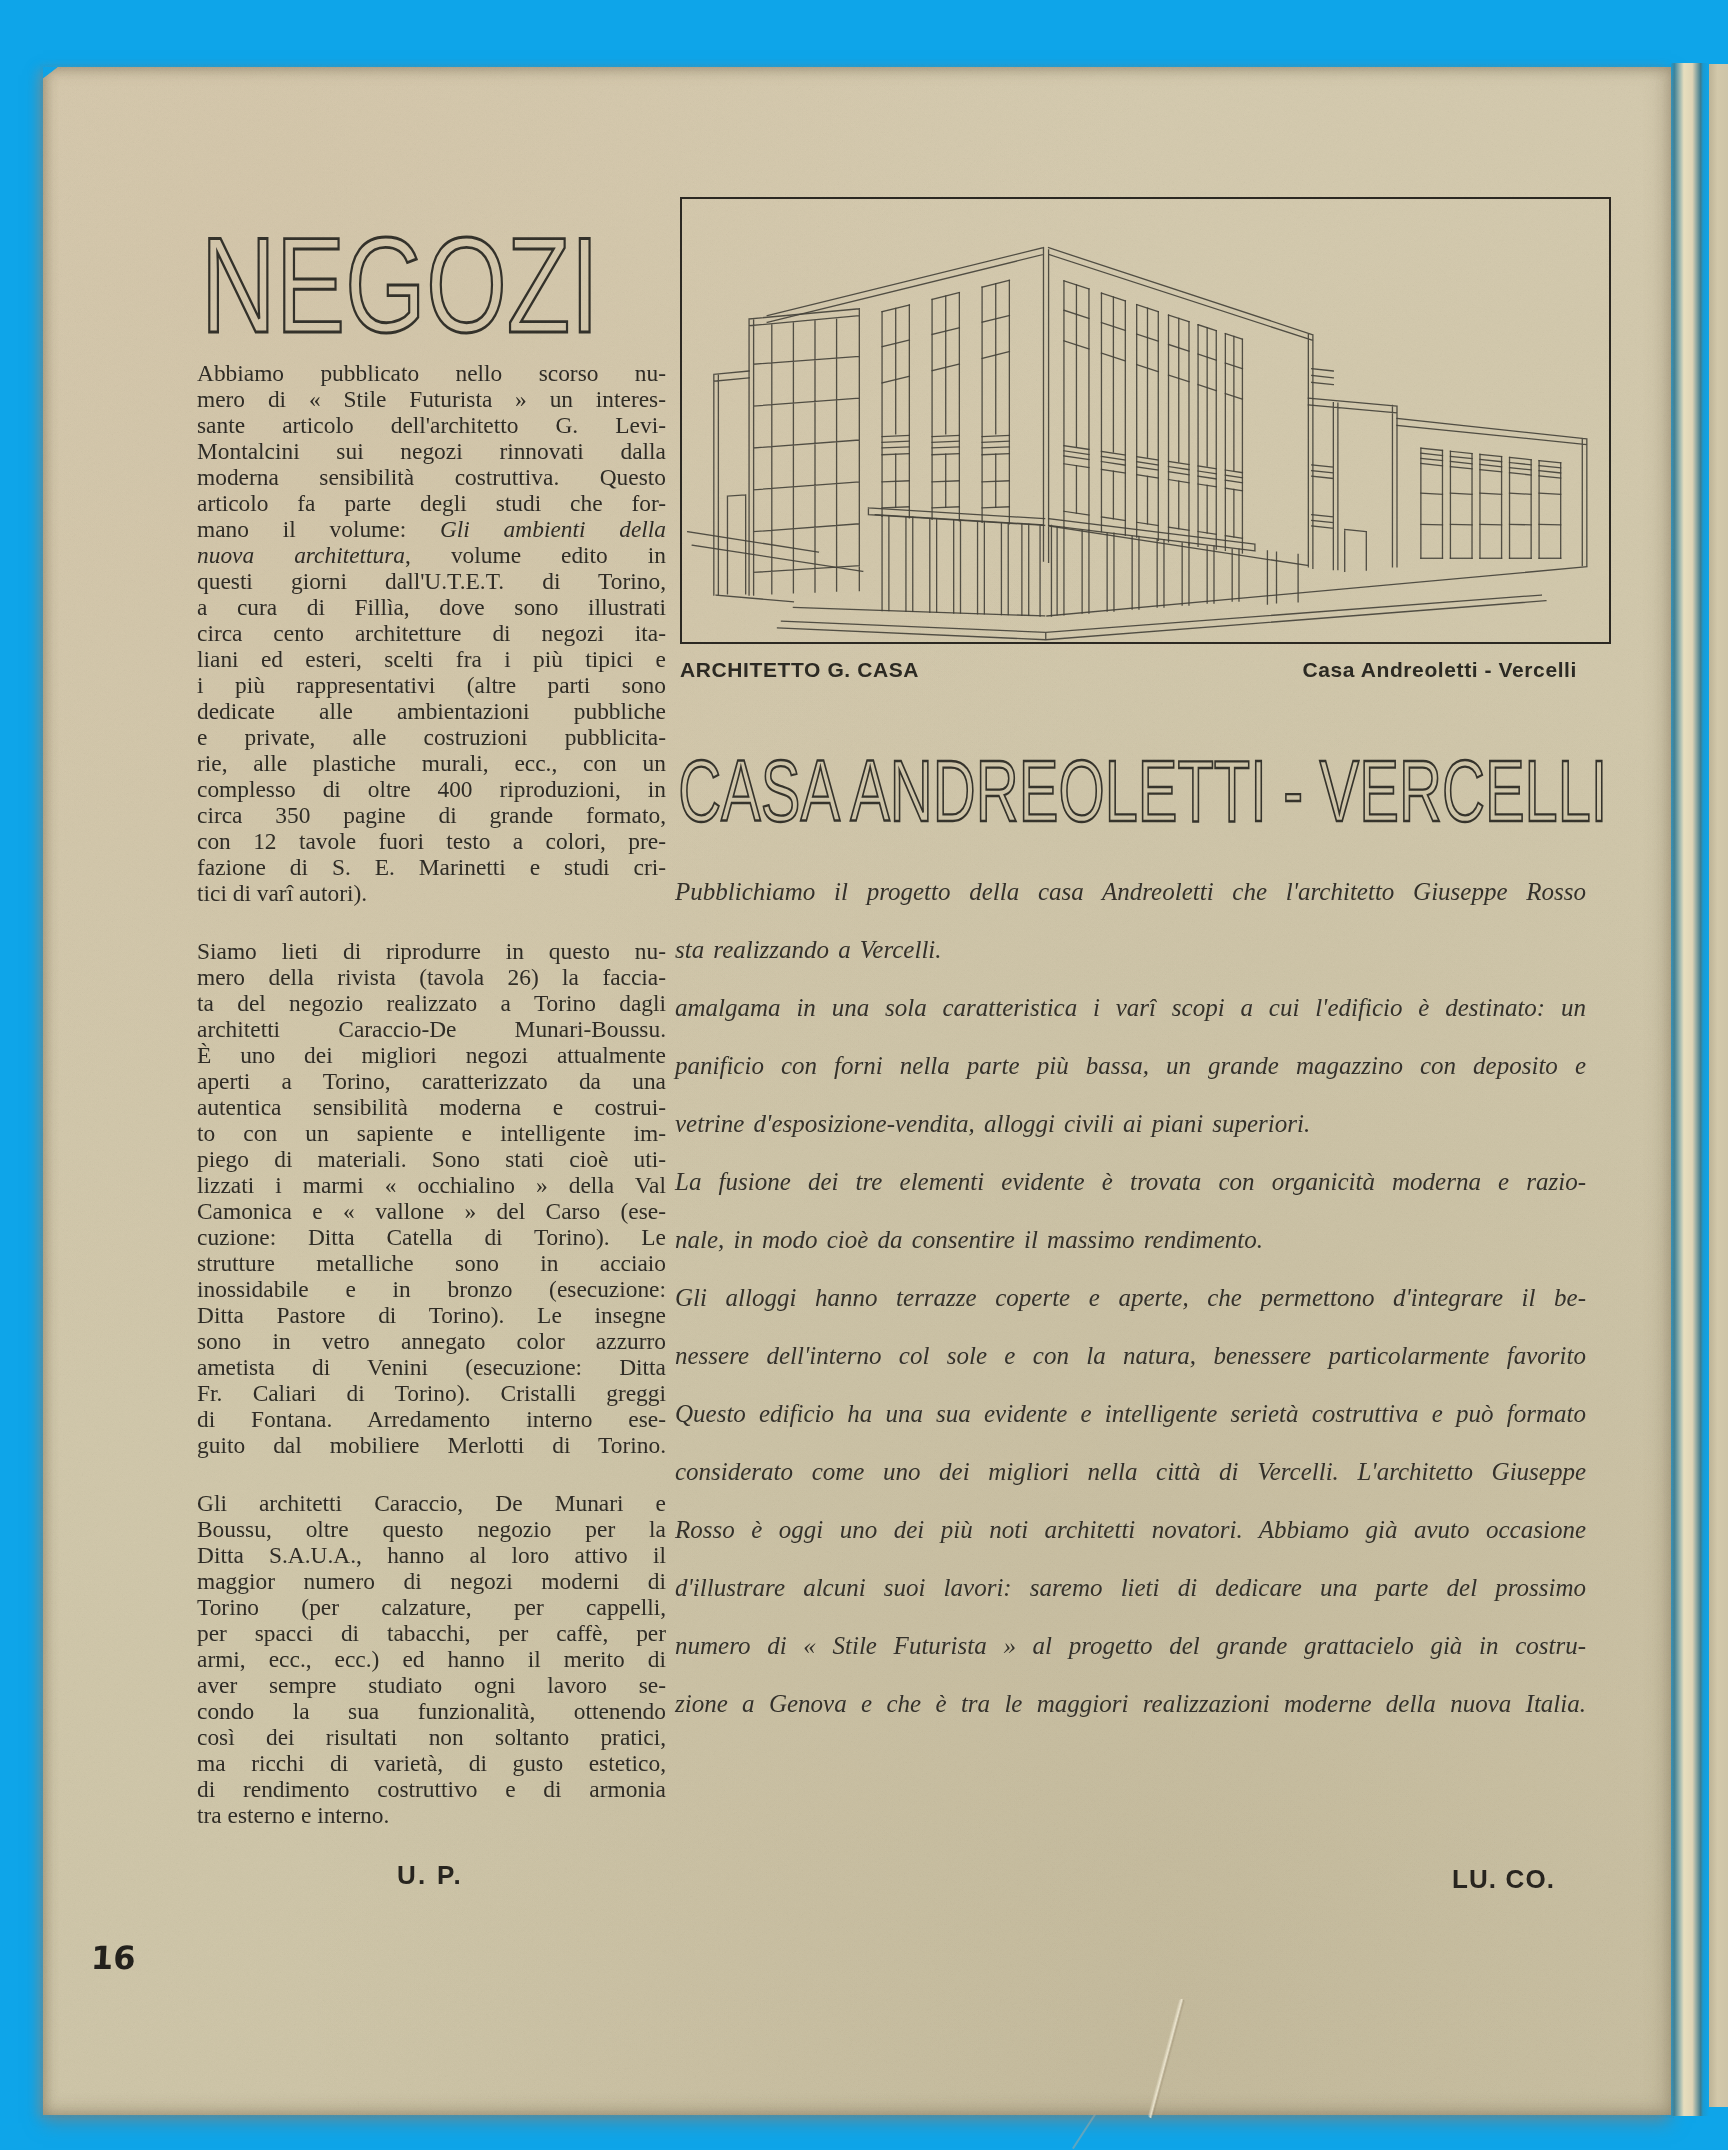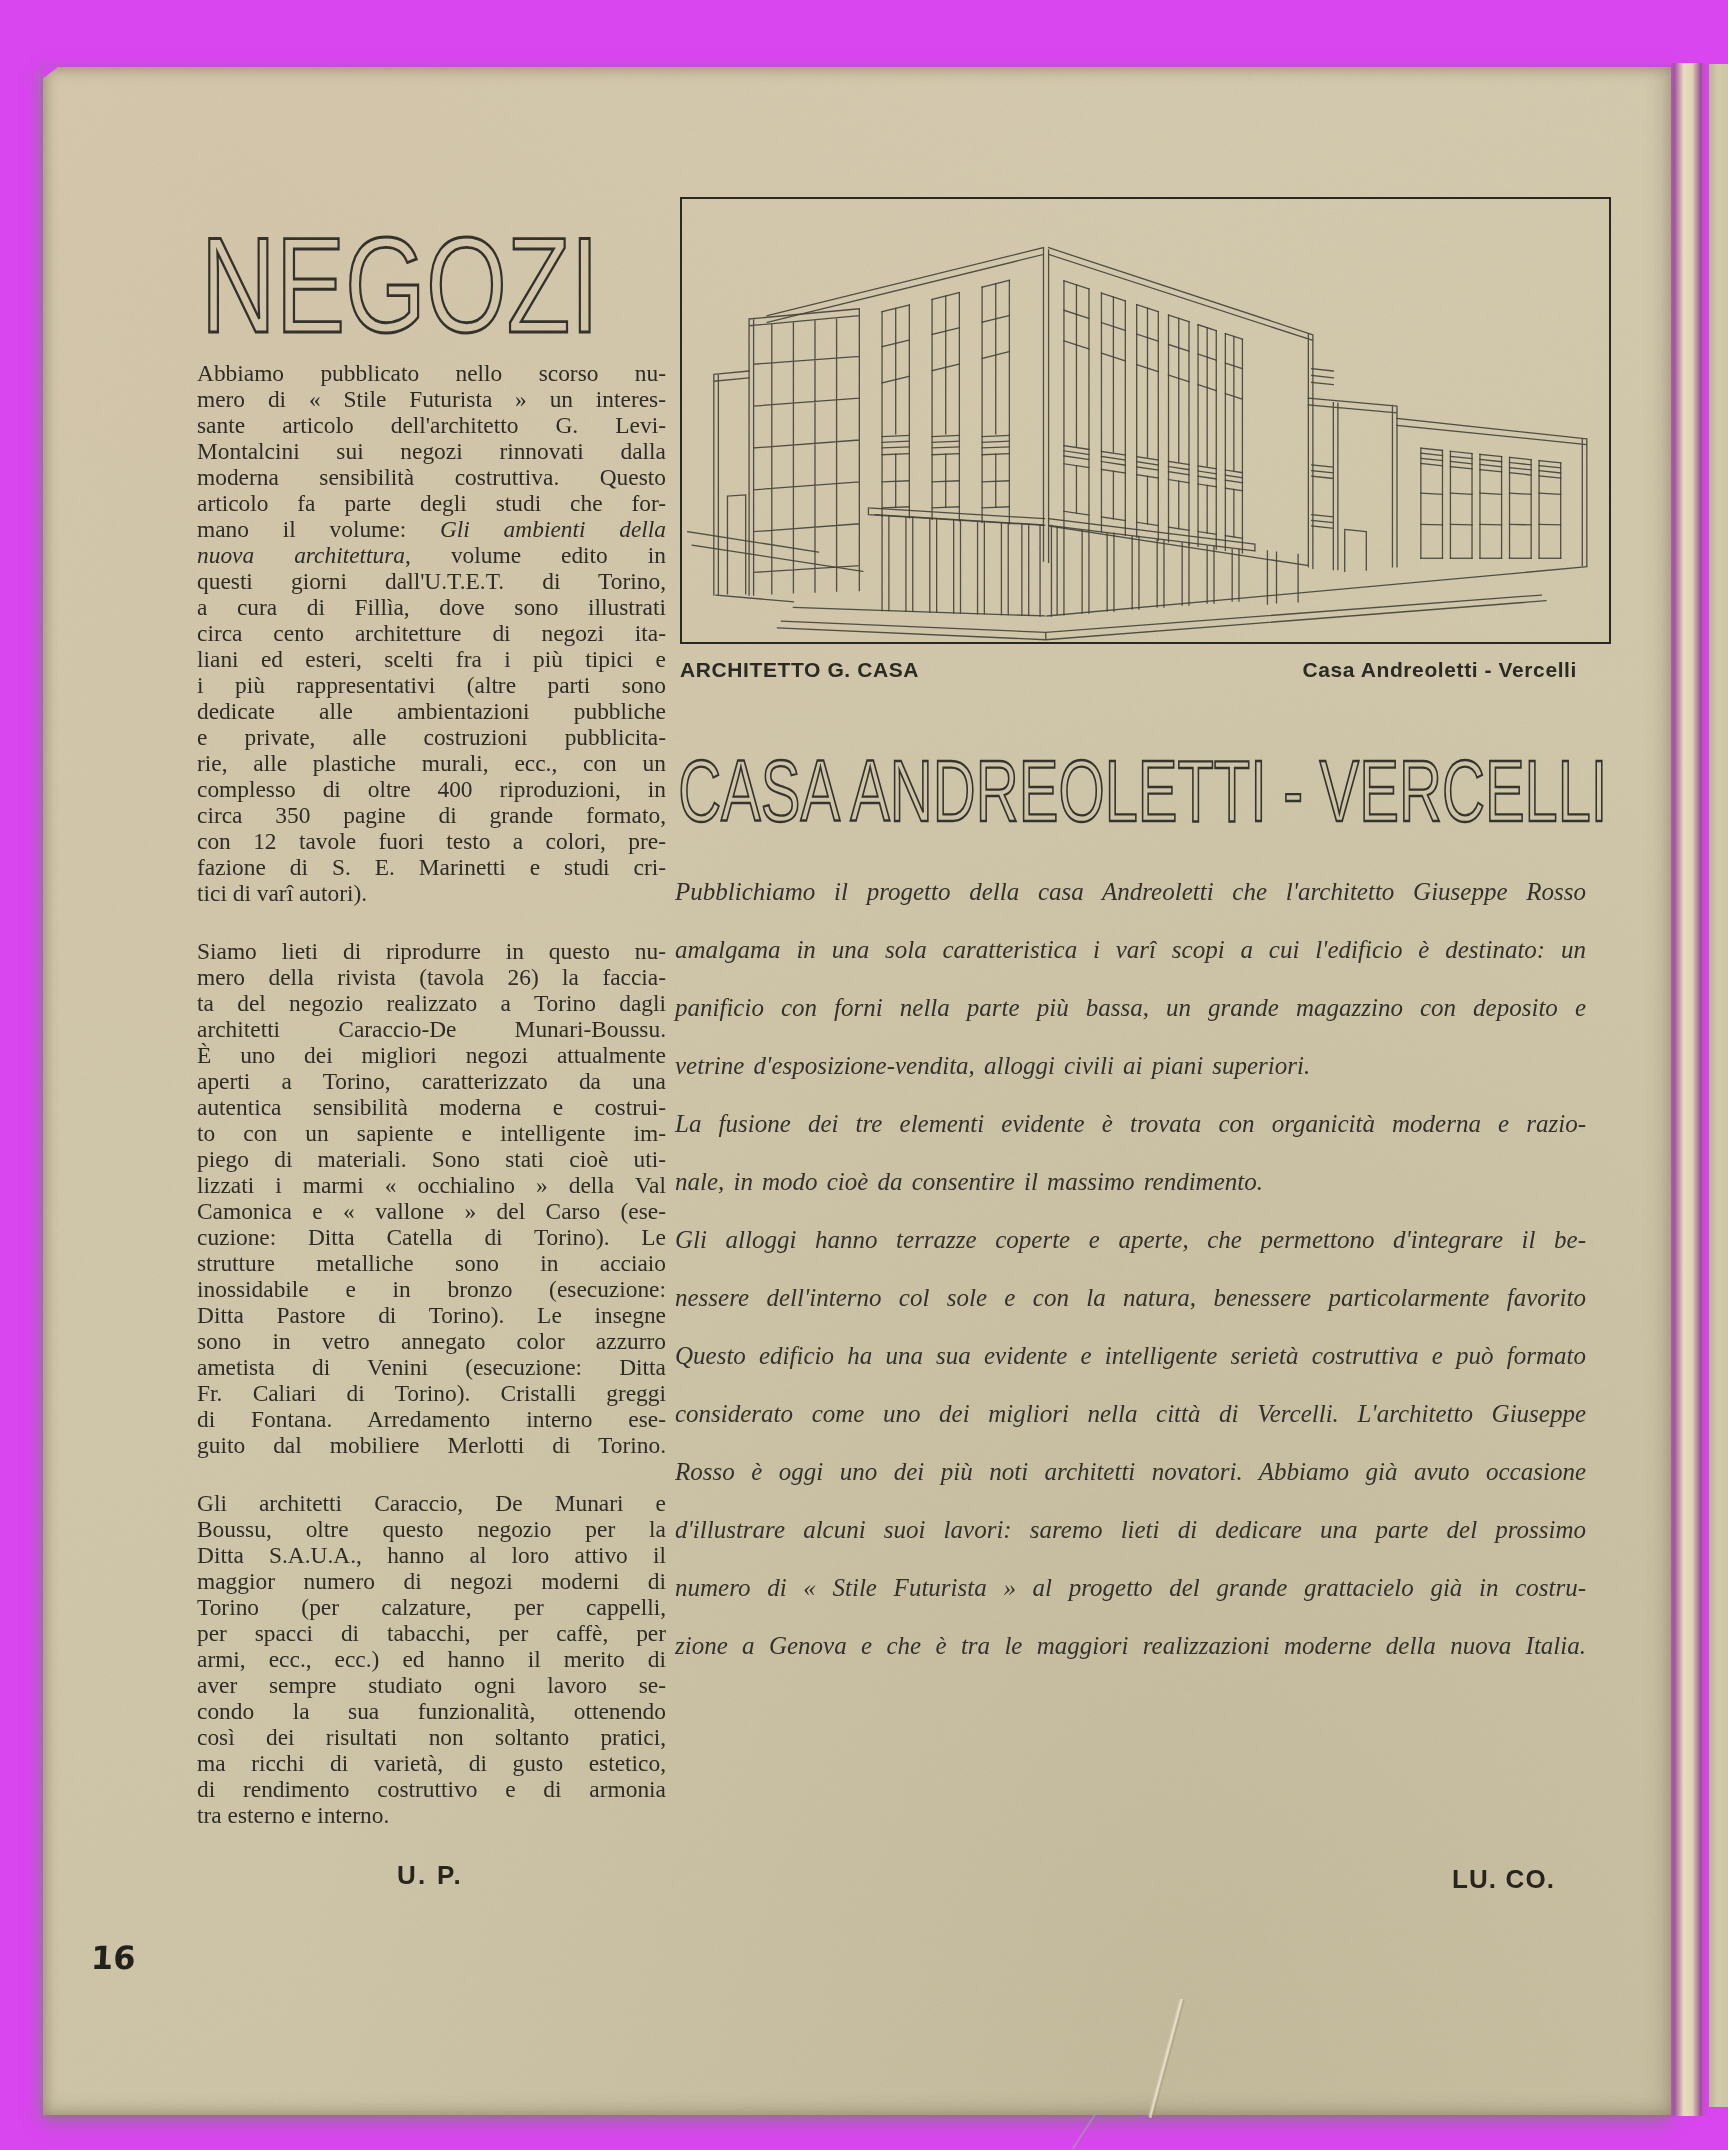--- a/index.html
+++ b/index.html
@@ -1,16 +1,16 @@
 <!DOCTYPE html>
 <html style="font-size:9px"><head>
 <meta charset="utf-8">
 <style>
   html,body{margin:0;padding:0;background:#dfe4e2;}
-  #scan{position:relative;width:1728px;height:2151px;background:#d946ef;overflow:hidden;
+  #scan{position:relative;width:1728px;height:2151px;background:#0ea5e9;overflow:hidden;
         font-family:"Liberation Serif","DejaVu Serif",serif;}
   
   .paper{position:absolute;left:43px;top:67px;width:1628px;height:2048px;
     background:
       radial-gradient(ellipse at 12% 8%, rgba(205,180,150,.20), transparent 45%),
       radial-gradient(ellipse at 70% 95%, rgba(120,100,70,.10), transparent 55%),
       linear-gradient(160deg,#d8cdb2 0%,#d4caae 30%,#d1c8ab 62%,#cdc4a6 100%);
     clip-path:polygon(15px 0,100% 0,100% 100%,0 100%,0 11.4px);
     box-shadow:inset 4px 0 11.4px rgba(120,105,80,.30), inset -9px 0 19.4px rgba(120,105,80,.22),
                inset 0 -6.8px 16px rgba(120,105,80,.16), inset 0 3.4px 8px rgba(150,135,105,.25);}
@@ -346,20 +346,21 @@
     <span>ARCHITETTO G. CASA</span>
     <span>Casa Andreoletti - Vercelli</span>
   </div>
 
   <svg class="h-casa" width="936" height="100" viewBox="0 0 1640 175">
     <text x="2" y="138" textLength="1628" lengthAdjust="spacingAndGlyphs">CASA ANDREOLETTI - VERCELLI</text>
   </svg>
 
   <div class="right-body" id="right-body">
       <div class="iline">Pubblichiamo il progetto della casa Andreoletti che l'architetto Giuseppe Rosso</div>
+      <div class="iline short">sta realizzando a Vercelli.</div>
       <div class="iline">amalgama in una sola caratteristica i varî scopi a cui l'edificio è destinato: un</div>
       <div class="iline">panificio con forni nella parte più bassa, un grande magazzino con deposito e</div>
       <div class="iline short">vetrine d'esposizione-vendita, alloggi civili ai piani superiori.</div>
       <div class="iline">La fusione dei tre elementi evidente è trovata con organicità moderna e razio-</div>
       <div class="iline short">nale, in modo cioè da consentire il massimo rendimento.</div>
       <div class="iline">Gli alloggi hanno terrazze coperte e aperte, che permettono d'integrare il be-</div>
       <div class="iline">nessere dell'interno col sole e con la natura, benessere particolarmente favorito</div>
       <div class="iline">Questo edificio ha una sua evidente e intelligente serietà costruttiva e può formato</div>
       <div class="iline">considerato come uno dei migliori nella città di Vercelli. L'architetto Giuseppe</div>
       <div class="iline">Rosso è oggi uno dei più noti architetti novatori. Abbiamo già avuto occasione</div>

